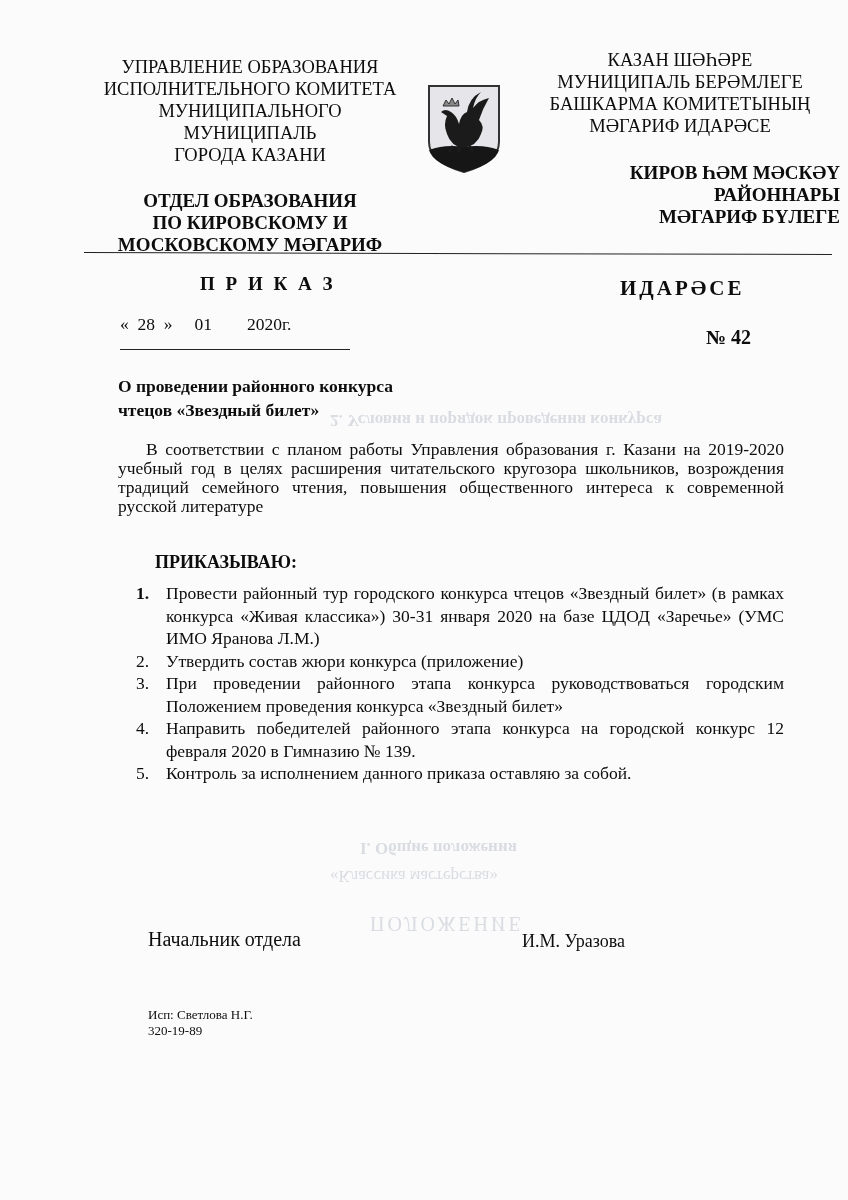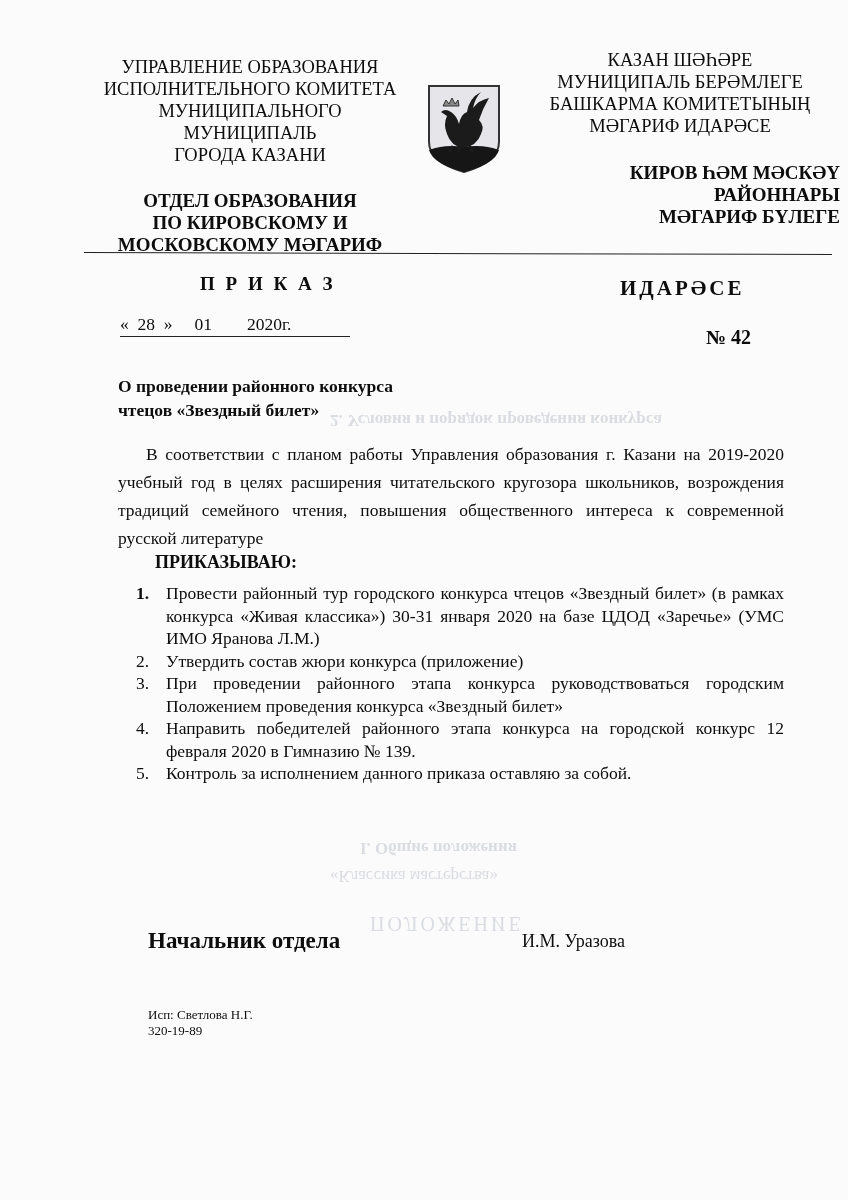--- a/index.html
+++ b/index.html
@@ -9,32 +9,32 @@
   }
   .abs { position:absolute; }
   .hdr-left { left:80px; top:56px; width:340px; text-align:center; font-size:18.5px; line-height:22px;font-family:Liberation Serif, serif; }
   .hdr-left .sub { margin-top:24px; font-weight:bold; font-size:19px; line-height:22px; }
   .hdr-right { left:520px; top:49px; width:320px; text-align:center; font-size:18.5px; line-height:22px; }
   .hdr-right .sub { margin-top:25px; font-weight:bold; font-size:19px; line-height:22px;text-align:right; }
   .emblem { left:425px; top:84px; width:78px; height:90px; }
   .divider { left:84px; top:253px; width:748px; height:0; border-top:1.5px solid #222; transform:rotate(0.15deg); }
   .title-l { left:200px; top:273px; font-weight:bold; font-size:19px; letter-spacing:3px; }
   .title-r { left:620px; top:276px; font-weight:bold; font-size:21px; letter-spacing:3px; }
-  .date { left:120px; top:314px; font-size:17.5px; border-bottom:1.5px solid #222; padding-bottom:1px; width:230px; white-space:pre; }
+  .date { left:120px; top:314px; font-size:17.5px; border-bottom:1.5px solid #222; padding-bottom:14px; width:230px; white-space:pre; }
   .num { left:706px; top:326px; font-weight:bold; font-size:20px; }
   .subject { left:118px; top:374px; font-weight:bold; font-size:17.5px; line-height:24px; }
-  .preamble { left:118px; top:440px; width:666px; font-size:17.5px; line-height:28px; text-align:justify; }
+  .preamble { left:118px; top:440px; width:666px; font-size:17.5px; line-height:19px; text-align:justify; }
   .preamble .p { text-indent:28px; }
   .order-head { left:155px; top:552px; font-weight:bold; font-size:18px; }
   .items { left:136px; top:582px; width:648px; font-size:17.5px; line-height:22.5px; margin:0; padding:0; list-style:none; }
   .items li { display:flex; text-align:justify; }
   .items .n { width:30px; flex:none; }
   .items .t { flex:1; }
   .items li:first-child .n { font-weight:bold; }
-  .sign-role { left:148px; top:928px; font-weight:bold; font-size:23px; }
+  .sign-role { left:148px; top:928px; font-weight:normal; font-size:20px; }
   .sign-name { left:522px; top:931px; font-weight:normal; font-size:18px; }
   .exec { left:148px; top:1007px; font-size:13px; line-height:16px; }
   .bleed { color:#bfc3cc; opacity:0.55; font-size:17px; transform:scaleY(-1); white-space:nowrap; }
 </style>
 </head>
 <body>
 
 <div class="abs bleed" style="left:370px;top:912px;font-size:20px;letter-spacing:3px;">ПОЛОЖЕНИЕ</div>
 <div class="abs bleed" style="left:330px;top:866px;">«Классика мастерства»</div>
 <div class="abs bleed" style="left:360px;top:838px;font-weight:bold;">I. Общие положения</div>

